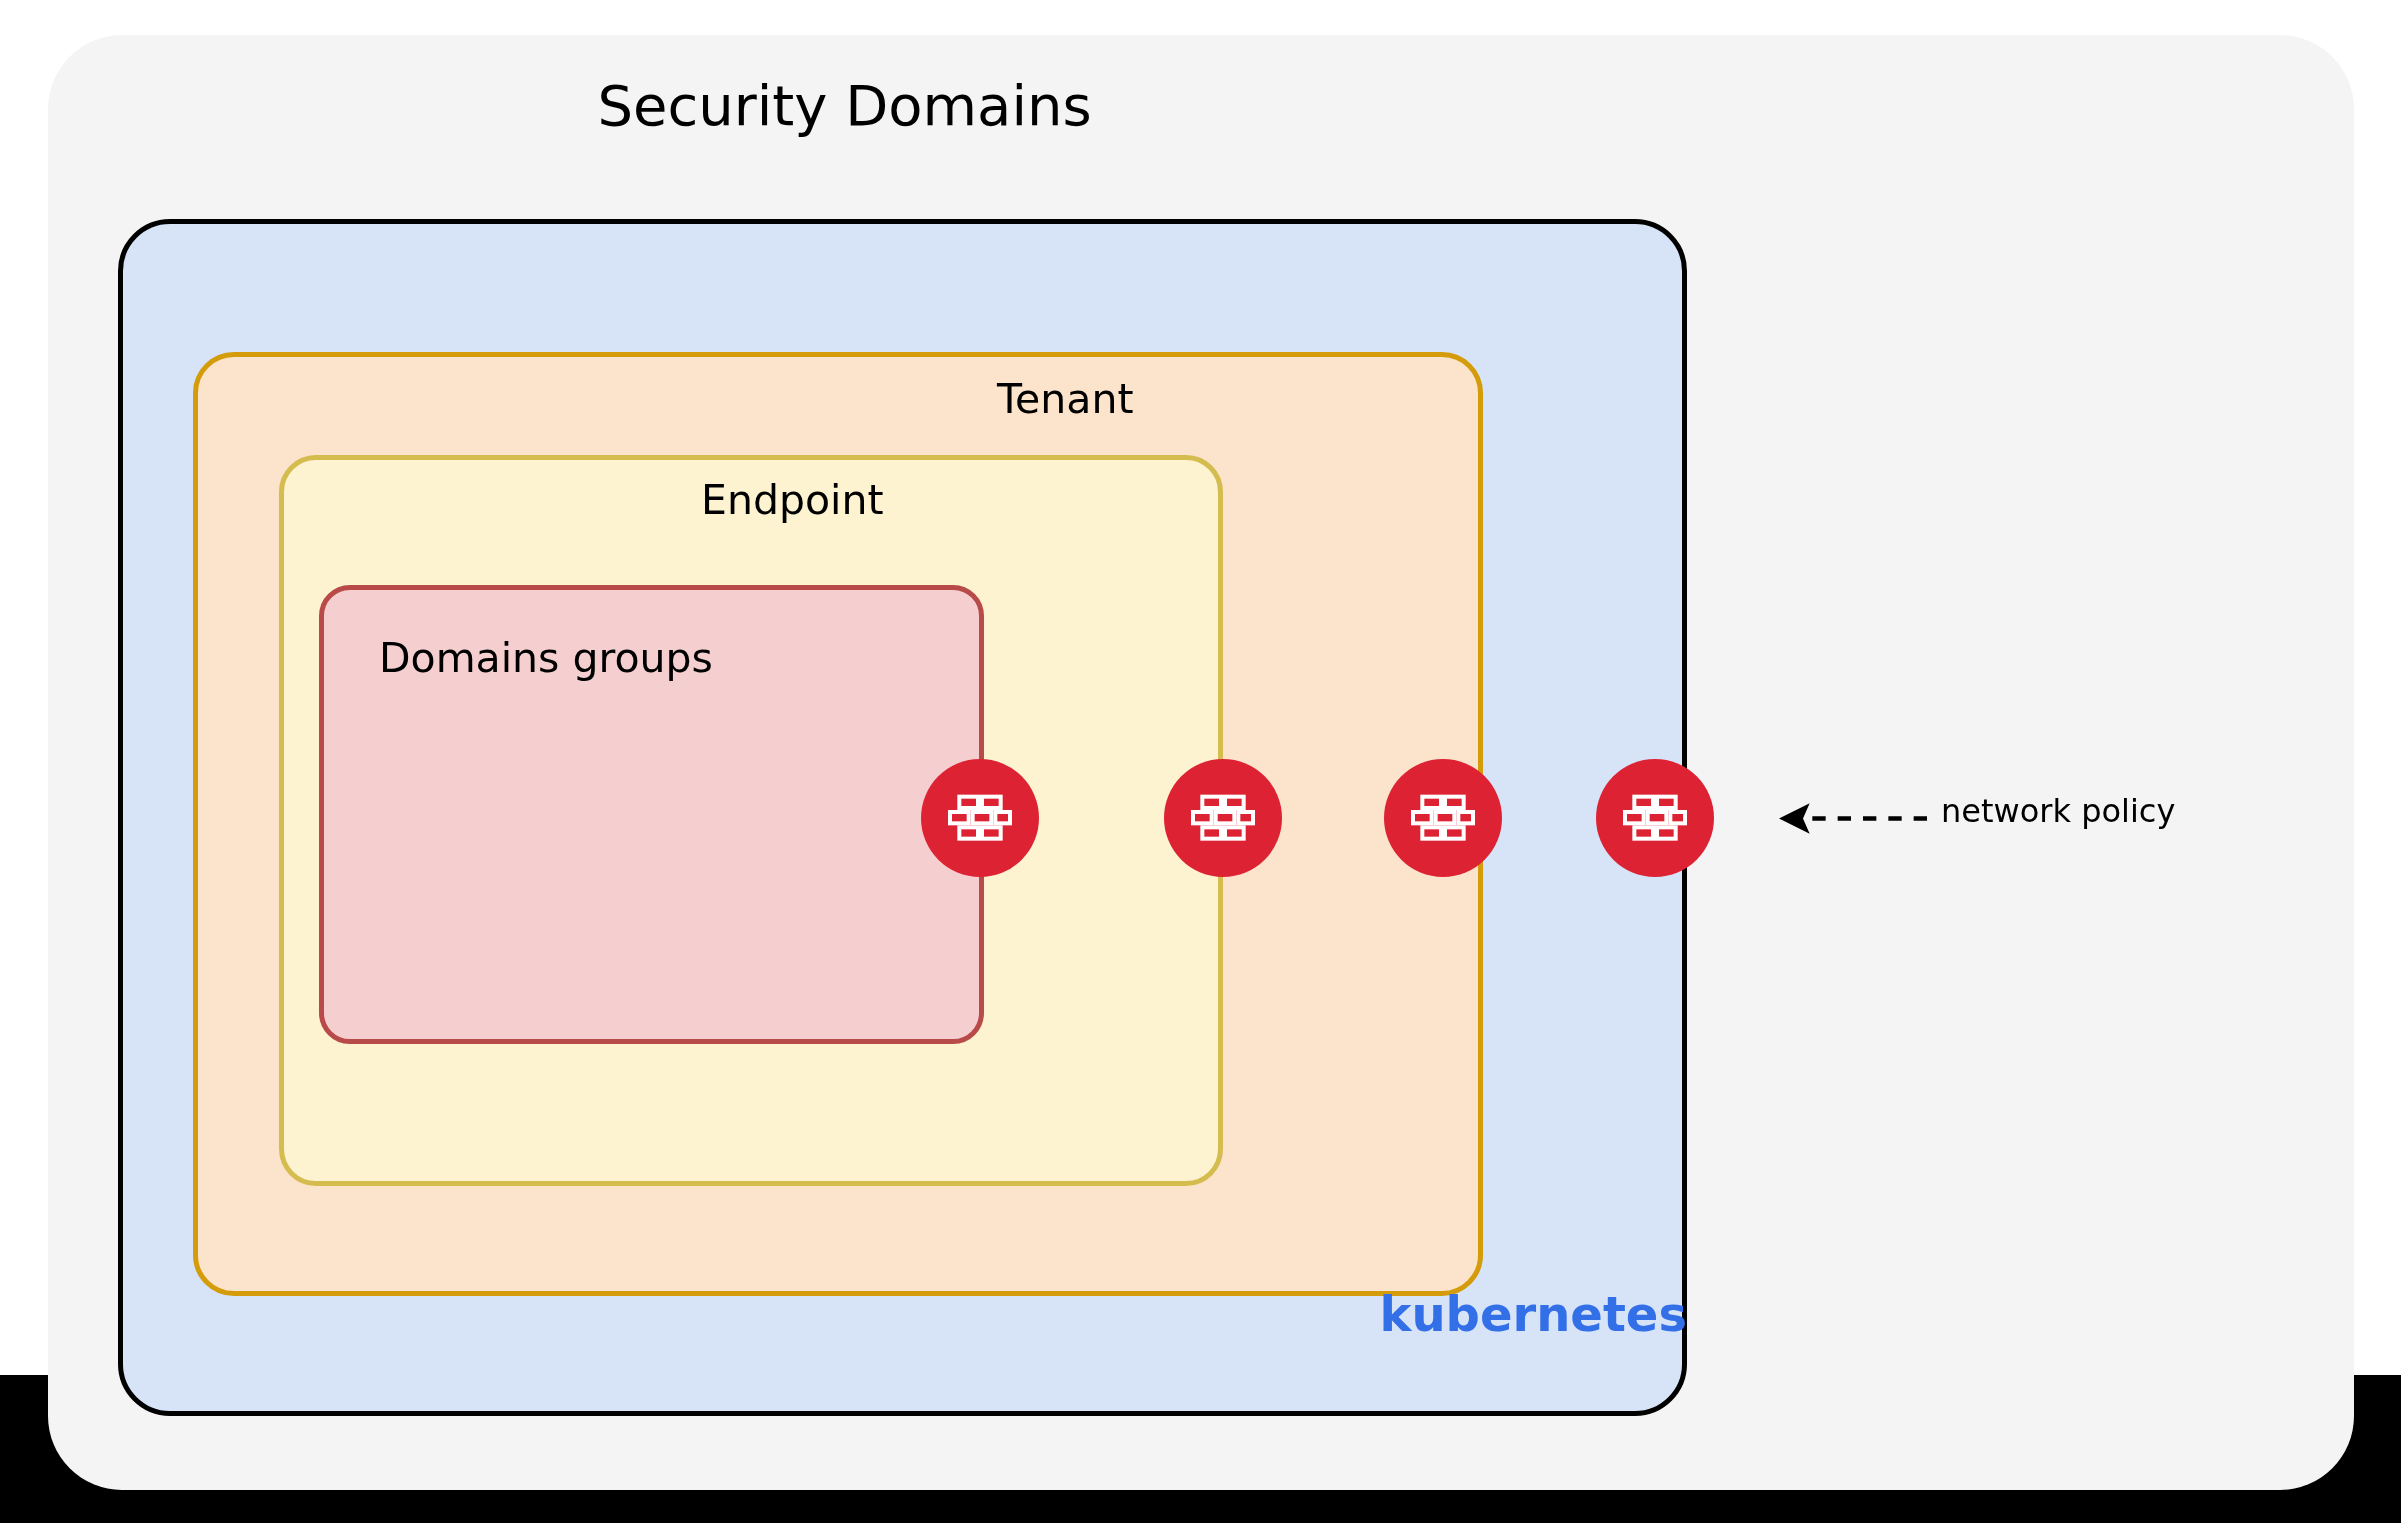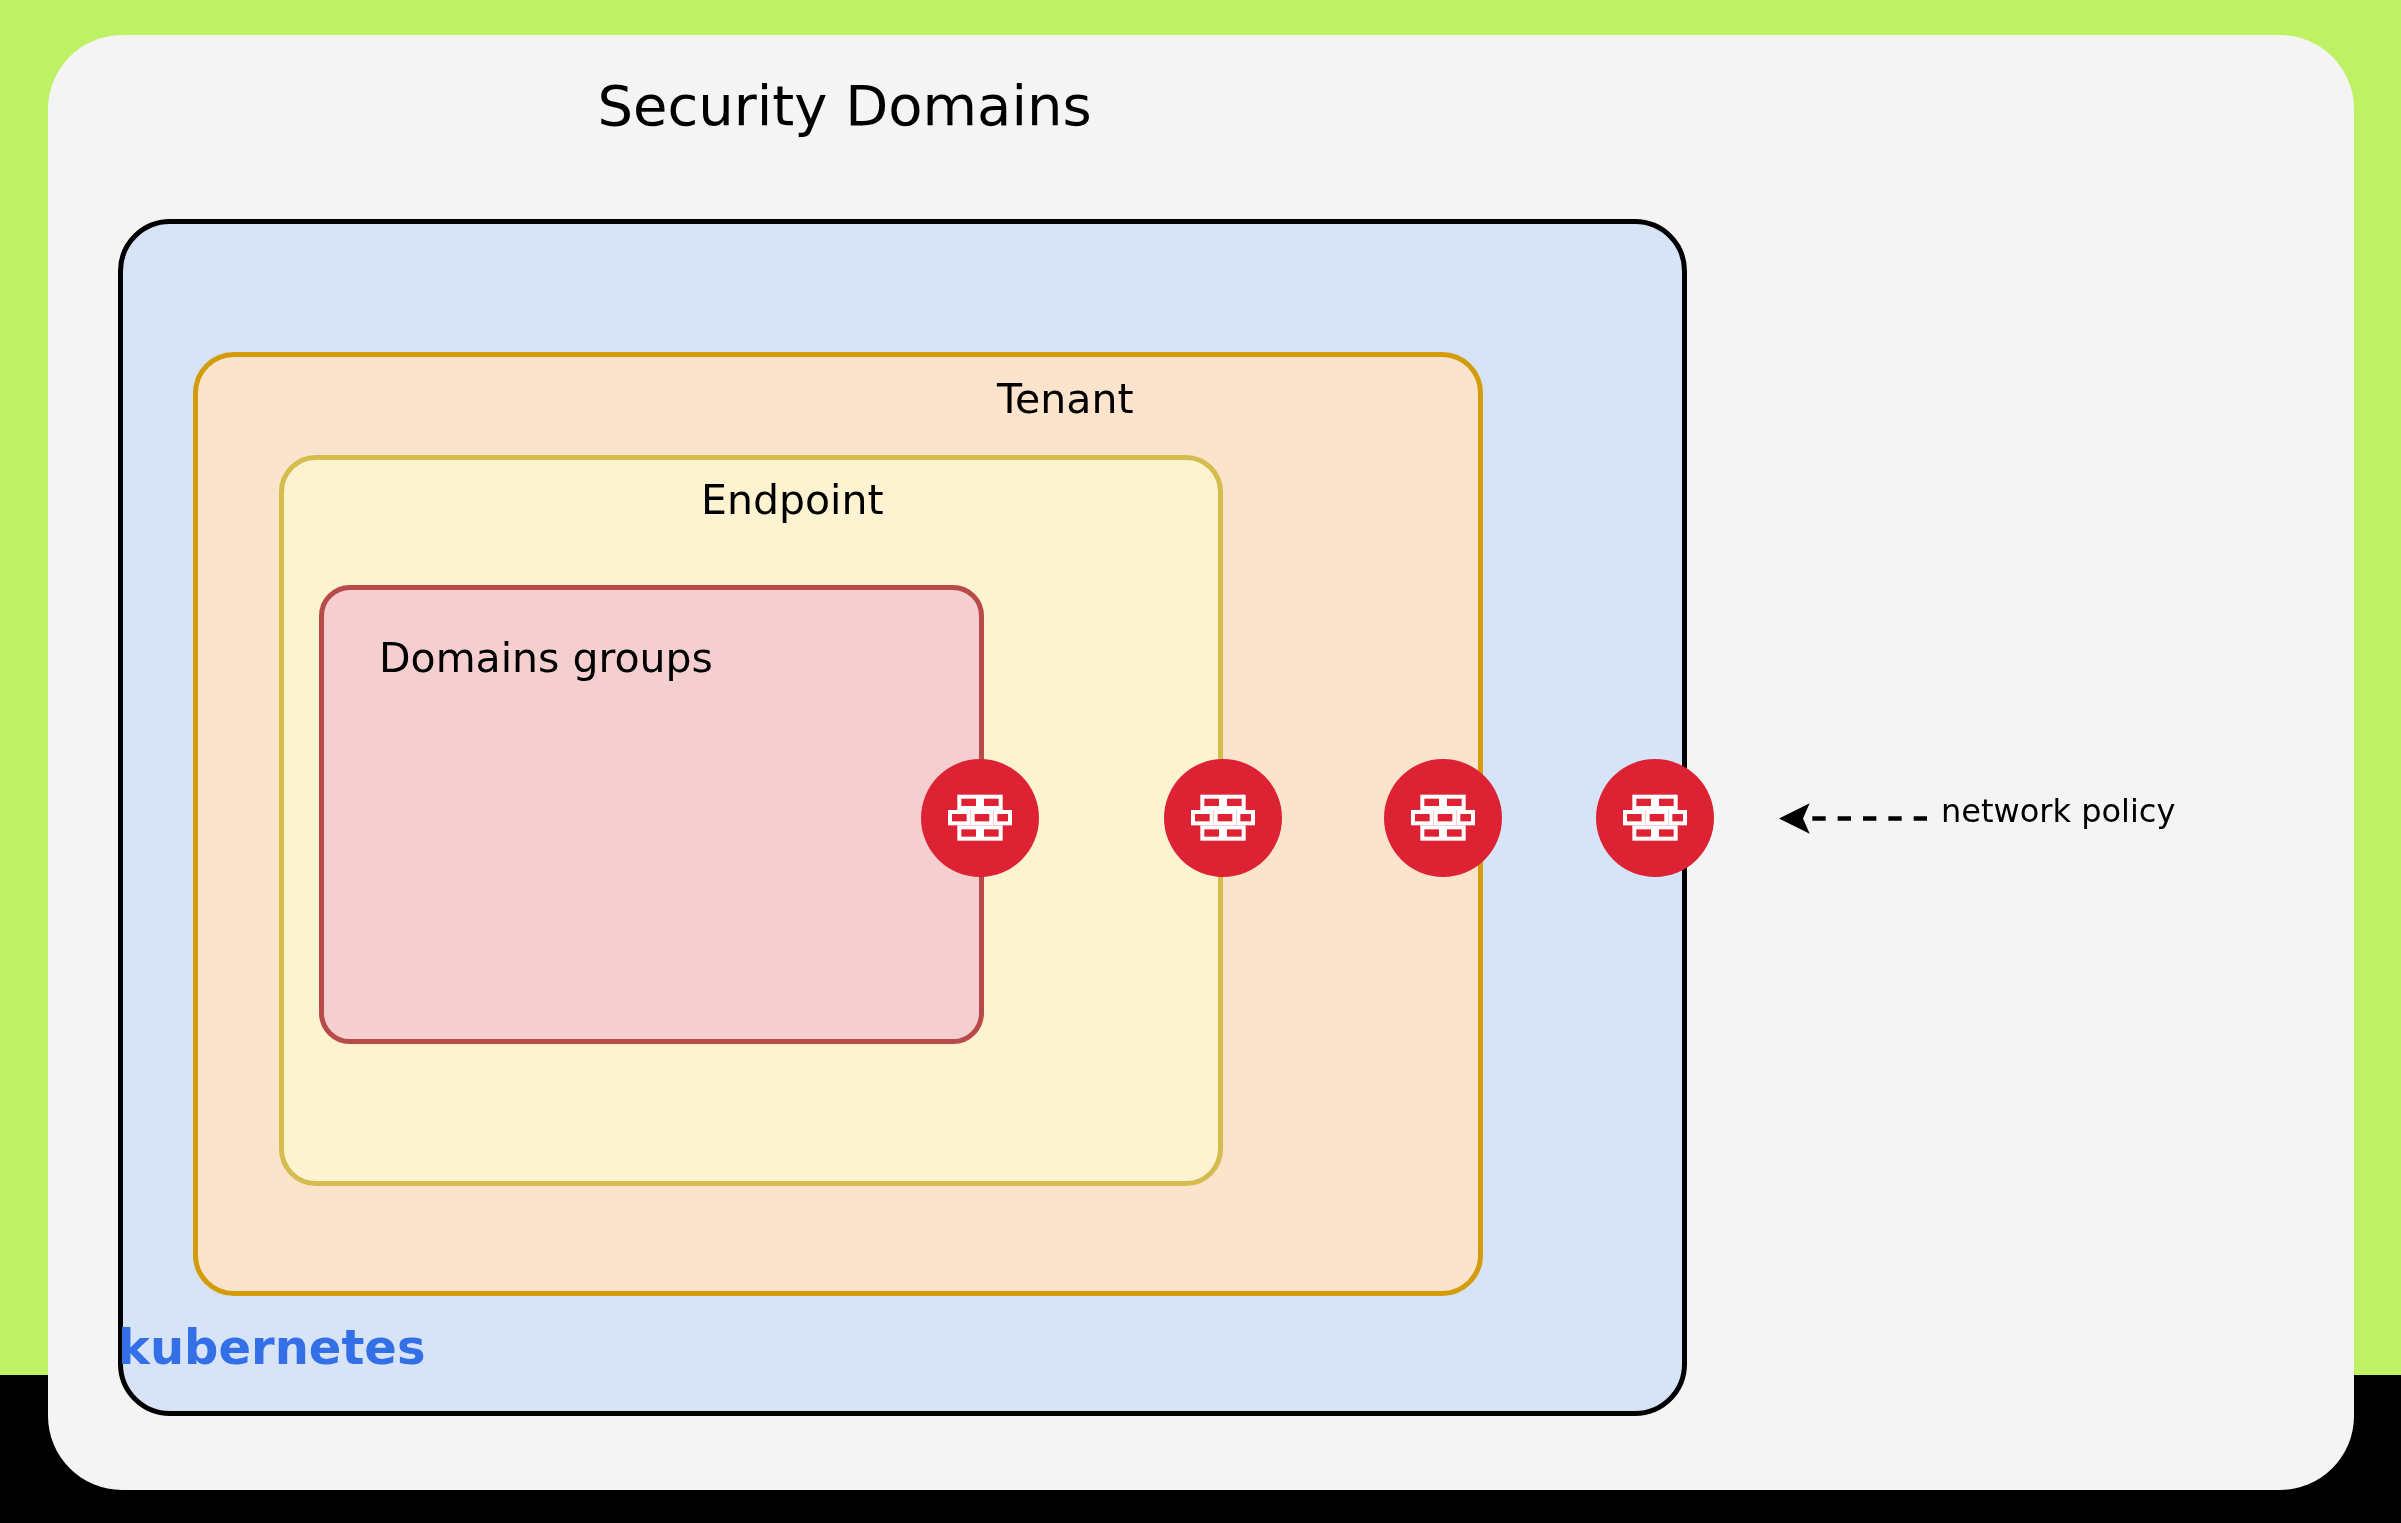--- a/index.html
+++ b/index.html
@@ -11,21 +11,21 @@
     width: 2401px;
     height: 1524px;
     font-family: "DejaVu Sans", sans-serif;
     overflow: hidden;
   }
 
   #canvas {
     position: relative;
     width: 2401px;
     height: 1375px;
-    background: #bef264;
+    background: #ffffff;
   }
 
   
   #outer-panel {
     position: absolute;
     left: 48px;
     top: 35px;
     width: 2306px;
     height: 1455px;
     background: #f4f4f4;
@@ -102,23 +102,23 @@
 
   #label-cluster  { left: 1157px; top: 256px; }
   #label-tenant   { left: 997px; top: 379px; }
   #label-namespace{ left: 701px; top: 480px; }
   #label-endpoint { left: 379px;  top: 638px; }
 
   
   #kubernetes-label {
     position: absolute;
     left: 118px;
-    top: 1323px;
+    top: 1290px;
     width: 1569px;
-    text-align: left;
+    text-align: right;
     font-size: 48px;
     font-weight: bold;
     color: #3370e8;
     line-height: 1;
     white-space: nowrap;
   }
 
   
   .firewall-badge {
     position: absolute;

